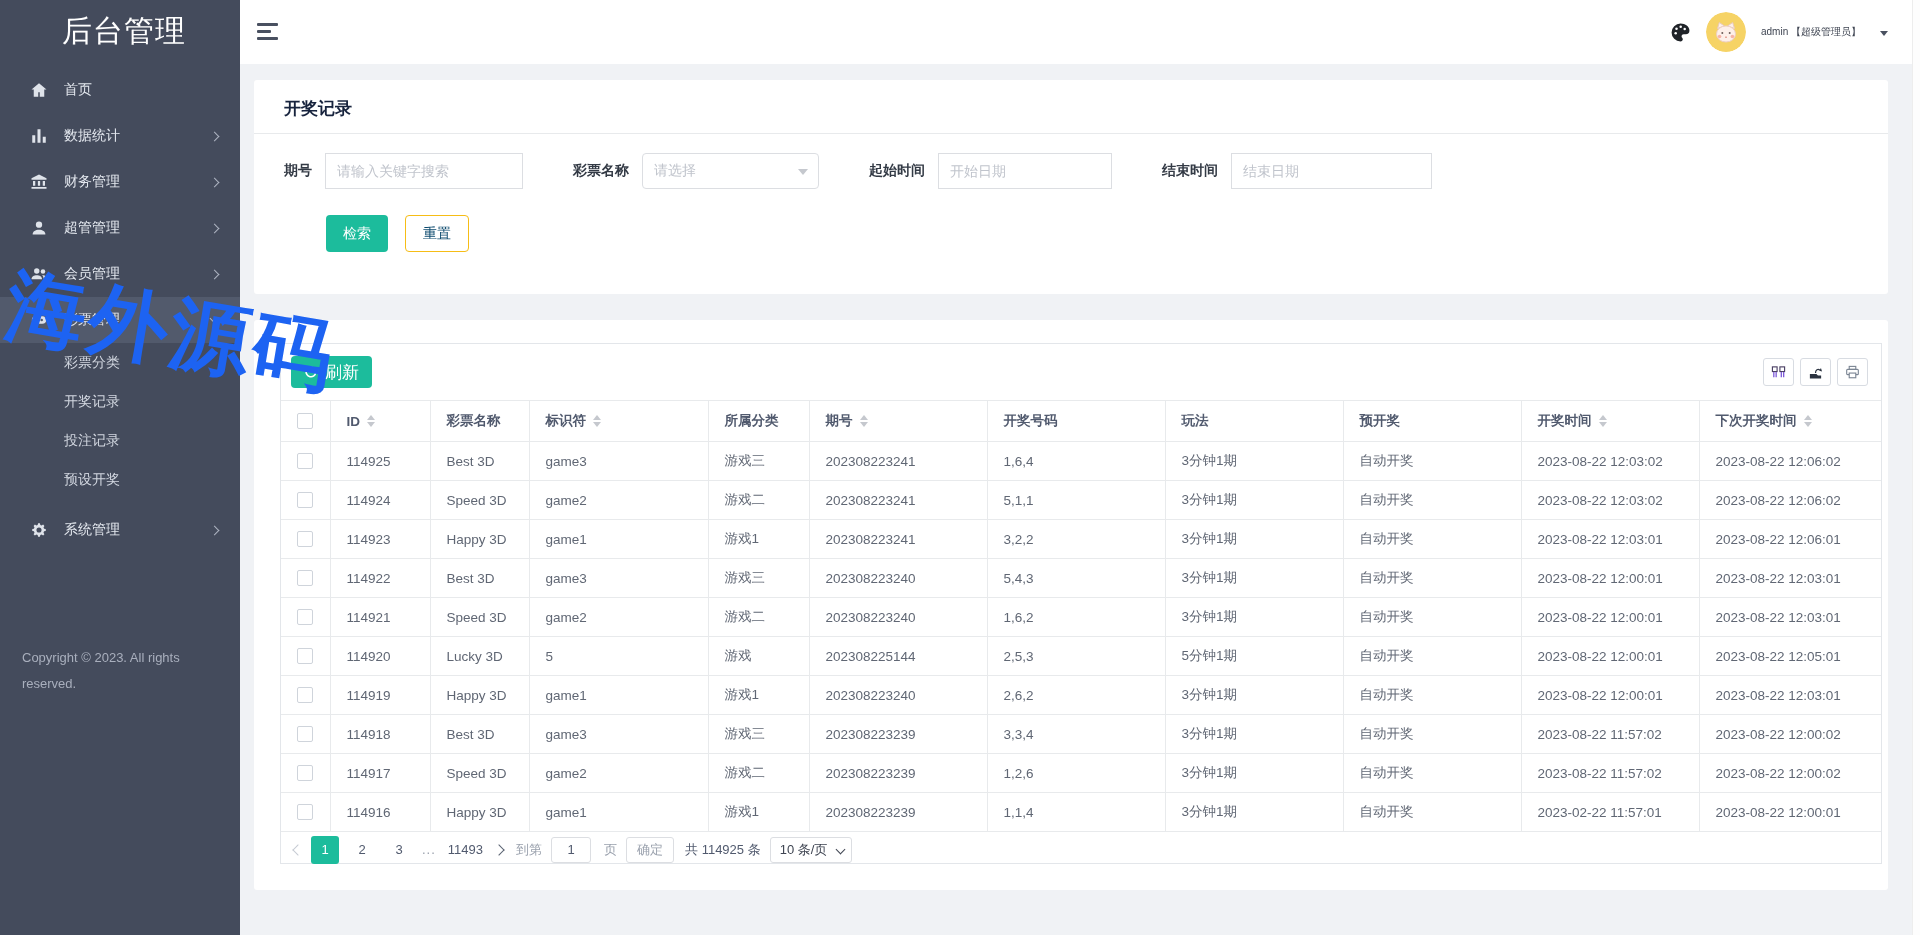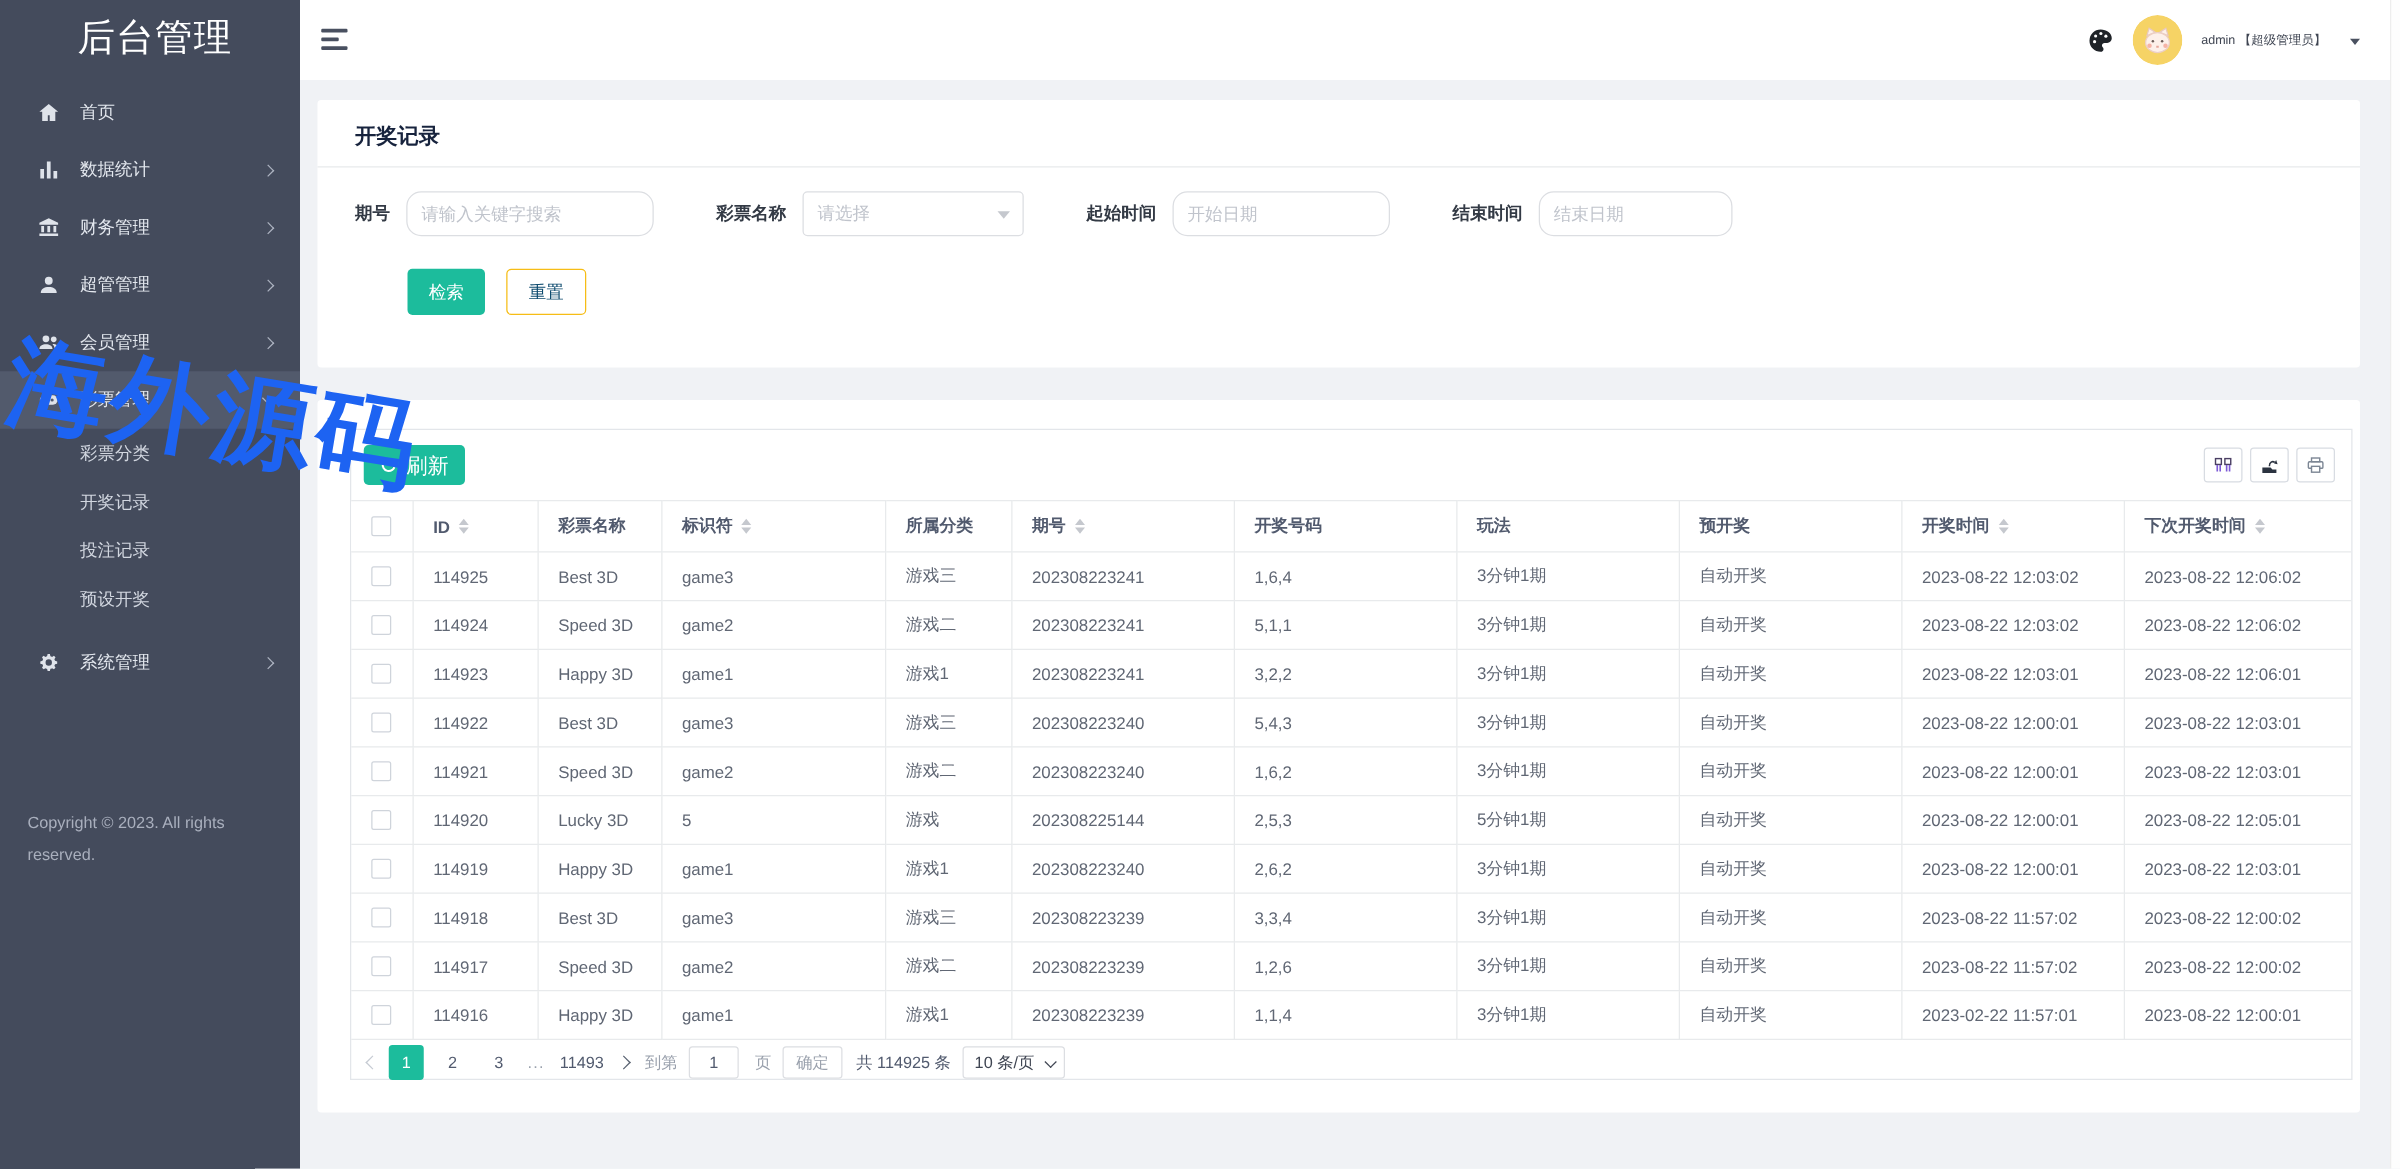--- a/index.html
+++ b/index.html
@@ -32,21 +32,21 @@
   .caret{width:0;height:0;border-left:4.5px solid transparent;border-right:4.5px solid transparent;border-top:5.5px solid #4a5160;margin-top:2px}
 
   
   .content{position:absolute;left:240px;top:64px;right:8px;bottom:0;background:#f0f2f5;padding:16px 24px 0 14px}
   .card{background:#fff;border-radius:3px}
   .filter-card{height:214px;margin-bottom:26px}
   .page-title{padding:17px 30px 13px;font-size:17px;font-weight:bold;color:#17233d;border-bottom:1px solid #e8eaec}
   .filter-row{display:flex;align-items:center;padding:19px 30px 0;column-gap:50px}
   .fgroup{display:flex;align-items:center;gap:13px}
   .flabel{font-size:14px;font-weight:600;color:#333a45;white-space:nowrap}
-  .fin{height:36px;border:1px solid #dcdee2;border-radius:12px;padding:0 11px;font-size:14px;color:#515a6e;background:#fff;font-family:inherit}
+  .fin{height:36px;border:1px solid #dcdee2;border-radius:0;padding:0 11px;font-size:14px;color:#515a6e;background:#fff;font-family:inherit}
   .fin::placeholder{color:#c0c4cc}
   .fake-select{position:relative;display:flex;align-items:center;height:36px;border:1px solid #dcdee2;border-radius:4px;padding:0 26px 0 11px;font-size:14px;color:#c0c4cc;cursor:pointer}
   .sel-caret{position:absolute;right:10px;top:15px;width:0;height:0;border-left:5px solid transparent;border-right:5px solid transparent;border-top:6px solid #c5c8ce}
   .btn-row{padding:26px 0 0 72px;display:flex;gap:17px}
   .btn{height:37px;border-radius:4px;font-size:14px;display:inline-flex;align-items:center;justify-content:center;cursor:pointer;font-family:inherit;border:none}
   .btn-search{width:62px;background:#1cbc9c;color:#fff}
   .btn-reset{width:64px;background:#fff;border:1.5px solid #f6bd16;color:#0c4a6e}
 
   
   .table-card{height:570px;padding:23px 6px 0 26px}
@@ -239,21 +239,21 @@
           <span>请选择</span>
           <i class="sel-caret"></i>
         </span>
       </div>
       <div class="fgroup">
         <span class="flabel">起始时间</span>
         <input class="fin" style="width: 174px;" placeholder="开始日期">
       </div>
       <div class="fgroup">
         <span class="flabel">结束时间</span>
-        <input class="fin" style="width: 155px;" placeholder="结束日期">
+        <input class="fin" style="width: 201px;" placeholder="结束日期">
       </div>
     </div>
     <div class="btn-row">
       <button class="btn btn-search">检索</button>
       <button class="btn btn-reset">重置</button>
     </div>
   </section>
 
   <section class="card table-card">
     <div class="widget">

